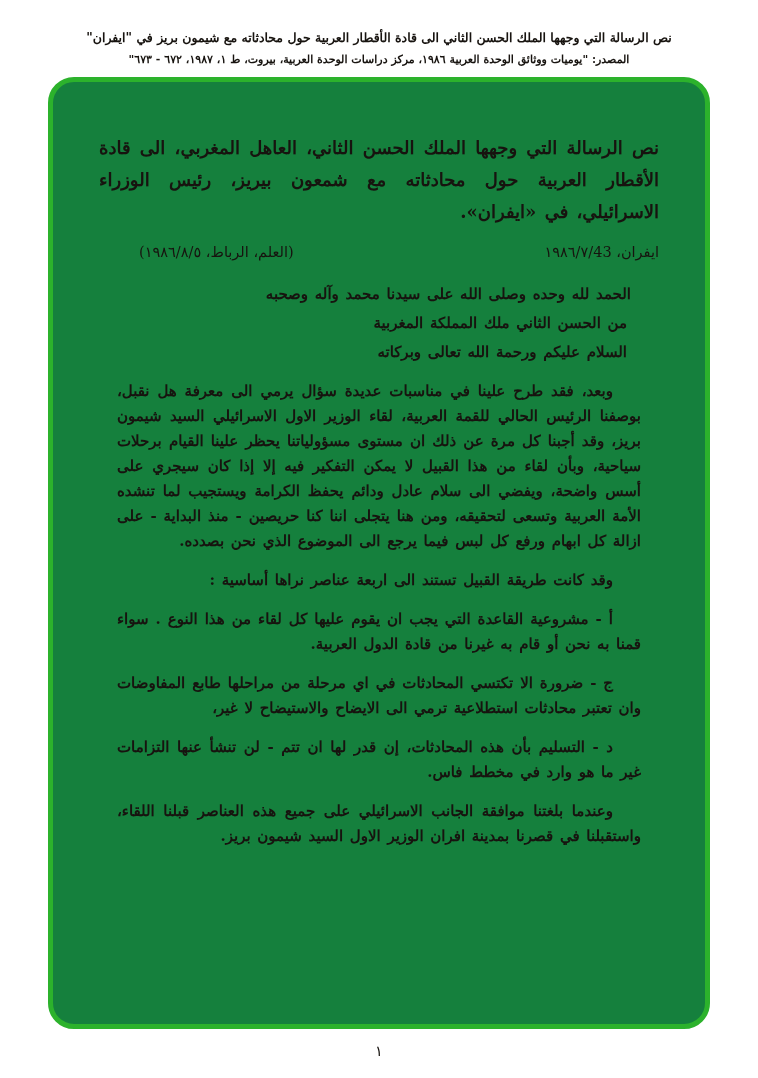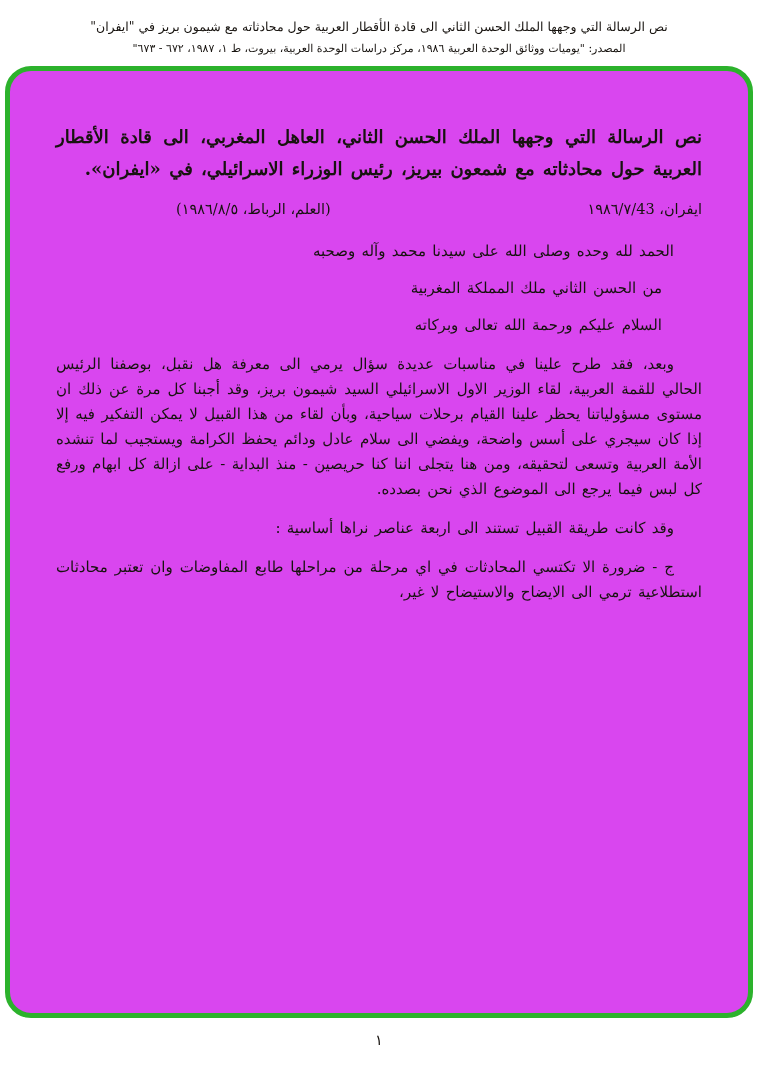--- a/index.html
+++ b/index.html
@@ -13,76 +13,77 @@
     direction: rtl;
   }
   .page {
     width: 758px;
     min-height: 1078px;
     padding-top: 16px;
     background: #ffffff;
   }
   .page-header {
     width: 724px;
-    margin: 0 auto 8px;
+    margin: 11px auto 8px;
     text-align: center;
-    font-weight: normal;
+    font-weight: bold;
     direction: rtl;
   }
   .header-line1 {
     font-size: 12.5px;
     line-height: 1.8;
     letter-spacing: 0.1px;
   }
   .header-line2 {
     font-size: 11px;
     line-height: 1.8;
   }
   .frame {
-    width: 748px;
+    width: 662px;
     min-height: 952px;
     margin: 6px auto 0;
     border: 5px solid #2cb22c;
     border-radius: 26px;
     padding: 50px 46px 48px;
-    background: #d946ef;
+    background: #15803d;
   }
   .doc-title {
     direction: rtl;
     text-align: justify;
     font-weight: bold;
     font-size: 18px;
     line-height: 1.78;
     word-spacing: 2px;
   }
   .dateline {
     direction: rtl;
     display: flex;
     justify-content: space-between;
     align-items: baseline;
     font-size: 14.5px;
     margin: 16px 0 22px;
   }
   .dateline .pub {
-    margin-left: 120px;
+    margin-left: 40px;
     text-align: center;
   }
   .doc-body {
     direction: rtl;
     font-size: 15px;
     line-height: 25px;
+    font-weight: bold;
   }
   .doc-body p {
     text-align: justify;
     text-indent: 28px;
-    margin: 14px 0 0;
+    margin: 14px 18px 0;
     word-spacing: 1.5px;
   }
   .doc-body p.tight {
-    margin: 12px;
+    margin: 4px;
   }
   .doc-body p.first {
     margin: 0;
   }
   .page-number {
     text-align: center;
     font-size: 14.5px;
     margin: 14px 0 10px;
   }
 </style>
@@ -104,20 +105,23 @@
       <span class="place-date">ايفران، 43‏/‏٧‏/‏١٩٨٦</span>
       <span class="pub">(العلم، الرباط، ٥‏/‏٨‏/‏١٩٨٦)</span>
     </div>
 
     <div class="doc-body">
       <p class="first">الحمد لله وحده وصلى الله على سيدنا محمد وآله وصحبه</p>
       <p class="tight">من الحسن الثاني ملك المملكة المغربية</p>
       <p class="tight">السلام عليكم ورحمة الله تعالى وبركاته</p>
       <p>وبعد، فقد طرح علينا في مناسبات عديدة سؤال يرمي الى معرفة هل نقبل، بوصفنا الرئيس الحالي للقمة العربية، لقاء الوزير الاول الاسرائيلي السيد شيمون بريز، وقد أجبنا كل مرة عن ذلك ان مستوى مسؤولياتنا يحظر علينا القيام برحلات سياحية، وبأن لقاء من هذا القبيل لا يمكن التفكير فيه إلا إذا كان سيجري على أسس واضحة، ويفضي الى سلام عادل ودائم يحفظ الكرامة ويستجيب لما تنشده الأمة العربية وتسعى لتحقيقه، ومن هنا يتجلى اننا كنا حريصين - منذ البداية - على ازالة كل ابهام ورفع كل لبس فيما يرجع الى الموضوع الذي نحن بصدده.</p>
       <p>وقد كانت طريقة القبيل تستند الى اربعة عناصر نراها أساسية :</p>
+      <p>أ - مشروعية القاعدة التي يجب ان يقوم عليها كل لقاء من هذا النوع . سواء قمنا به نحن أو قام به غيرنا من قادة الدول العربية.</p>
       <p>ج - ضرورة الا تكتسي المحادثات في اي مرحلة من مراحلها طابع المفاوضات وان تعتبر محادثات استطلاعية ترمي الى الايضاح والاستيضاح لا غير،</p>
+      <p>د - التسليم بأن هذه المحادثات، إن قدر لها ان تتم - لن تنشأ عنها التزامات غير ما هو وارد في مخطط فاس.</p>
+      <p>وعندما بلغتنا موافقة الجانب الاسرائيلي على جميع هذه العناصر قبلنا اللقاء، واستقبلنا في قصرنا بمدينة افران الوزير الاول السيد شيمون بريز.</p>
     </div>
 
   </div>
 
   <div class="page-number">١</div>
 
 </div>
 
 </body></html>

